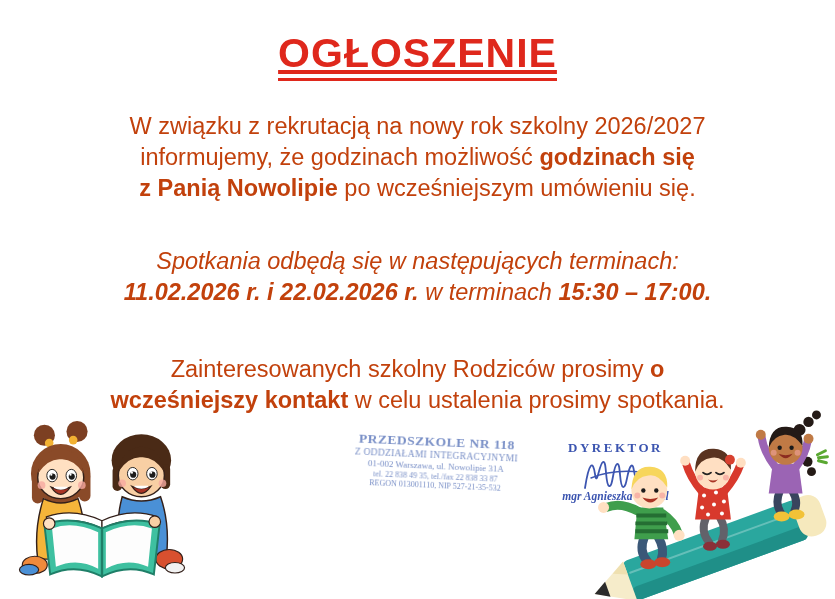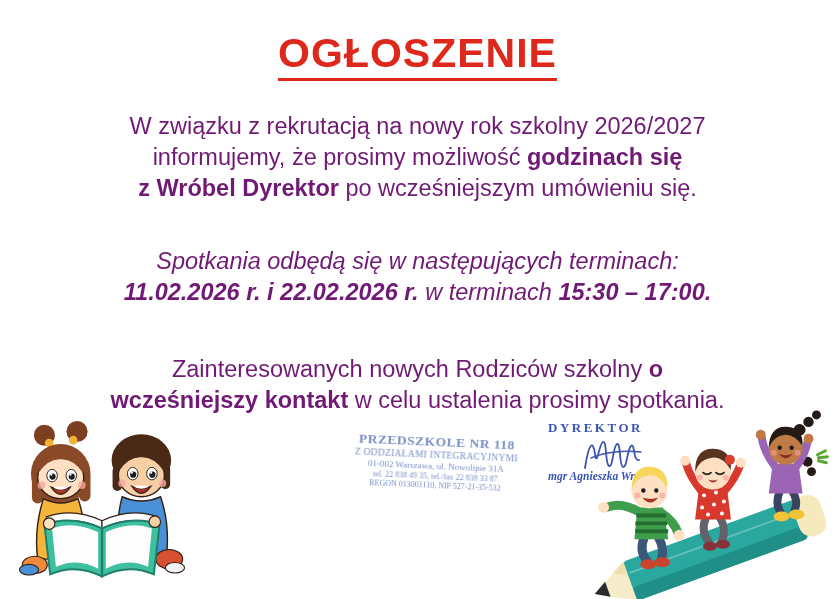--- a/index.html
+++ b/index.html
@@ -16,28 +16,29 @@
     padding-top:30px;
     text-align:center;
     font-size:41px;
     font-weight:800;
     letter-spacing:1px;
     color:#df281c;
   }
   .title span{
     border-bottom:3px solid #df281c;
     padding-bottom:2px;
+    text-decoration:underline;
   }
   .para{
     margin:12px auto;
     width:760px;
     text-align:center;
     font-size:23.5px;
     line-height:31px;
-    color:#701a75;
+    color:#c2410c;
   }
   .para b{font-weight:700;}
   .para-1{margin-top:34px;}
   .para-2{margin-top:42px;font-style:italic;}
   .para-3{margin-top:46px;}
 
   
   .illu-left{position:absolute;left:6px;top:410px;width:192px;height:184px;}
   .illu-right{position:absolute;left:590px;top:400px;width:245px;height:199px;}
 
@@ -51,21 +52,22 @@
     line-height:1.18;
     filter:blur(.2px);
   }
   .school-stamp .s0{font-size:13.5px;font-weight:700;letter-spacing:.5px;}
   .school-stamp .s1{font-size:9.5px;letter-spacing:.3px;}
   .school-stamp .s2{font-size:9px;}
   .school-stamp .s3{font-size:8px;}
   .school-stamp .s4{font-size:8px;}
 
   .director-stamp{
-    position:absolute;left:548px;top:420px;width:135px;
+    position:absolute;left:548px;top:440px;width:135px;
+    text-align:center;
     color:#3c55b0;
   }
   .director-title{
     font-family:"Liberation Serif","DejaVu Serif",serif;
     font-size:13px;font-weight:700;letter-spacing:2.5px;
   }
   .signature-svg{display:block;margin:-2px auto -6px auto;}
   .director-name{
     font-family:"Liberation Serif","DejaVu Serif",serif;
     font-style:italic;font-weight:700;font-size:11.5px;
@@ -74,31 +76,31 @@
 </style>
 </head>
 <body>
 
 <div class="page">
 
   <h1 class="title"><span>OGŁOSZENIE</span></h1>
 
   <p class="para para-1">
     <span>W związku z rekrutacją na nowy rok szkolny 2026/2027</span><br>
-    <span>informujemy, że prosimy możliwość </span><b>godzinach się</b><br>
-    <b>z Wróbel Dyrektor</b><span> po wcześniejszym umówieniu się.</span>
+    <span>informujemy, że godzinach możliwość </span><b>godzinach się</b><br>
+    <b>z Panią Nowolipie</b><span> po wcześniejszym umówieniu się.</span>
   </p>
 
   <p class="para para-2">
     <span>Spotkania odbędą się w następujących terminach:</span><br>
     <b>11.02.2026 r. i 22.02.2026 r.</b><span> w terminach </span><b>15:30 – 17:00.</b>
   </p>
 
   <p class="para para-3">
-    <span>Zainteresowanych nowych Rodziców szkolny </span><b>o</b><br>
+    <span>Zainteresowanych szkolny Rodziców prosimy </span><b>o</b><br>
     <b>wcześniejszy kontakt</b><span> w celu ustalenia prosimy spotkania.</span>
   </p>
 
   <svg class="illu-left" viewBox="0 0 200 185">
 
     <circle cx="40" cy="23" r="11" fill="#7c3f22"></circle>
     <circle cx="74" cy="19" r="11" fill="#7c3f22"></circle>
     <circle cx="45" cy="31" r="4.5" fill="#f2b233"></circle>
     <circle cx="70" cy="28" r="4.5" fill="#f2b233"></circle>
     <ellipse cx="57" cy="63" rx="31" ry="31" fill="#8a4a28"></ellipse>

